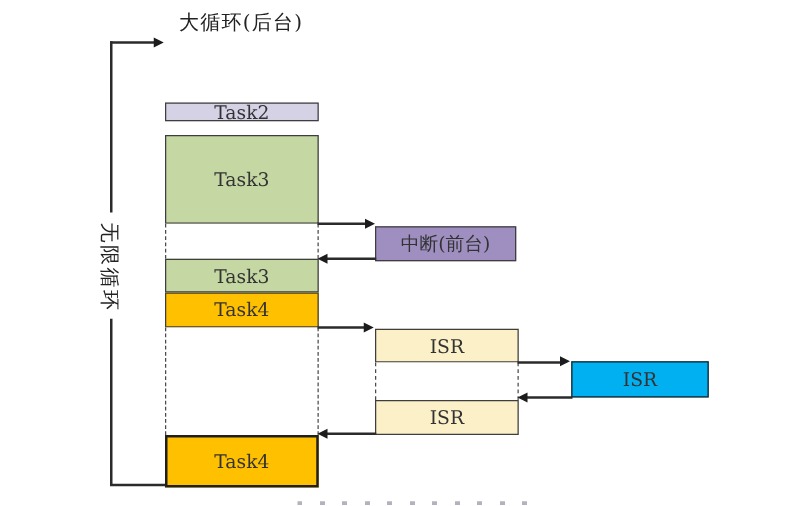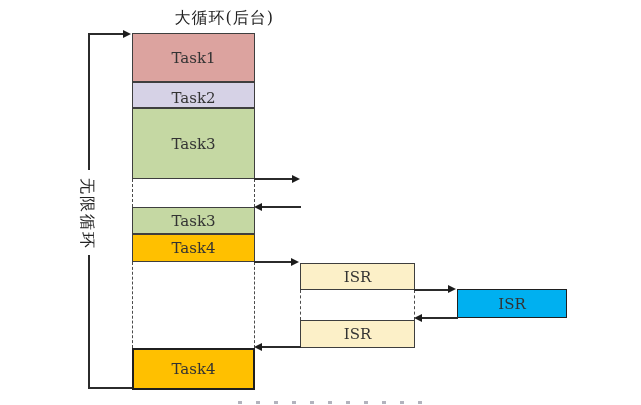--- a/index.html
+++ b/index.html
@@ -1,21 +1,21 @@
 <!DOCTYPE html>
 <html><head>
 <meta charset="utf-8">
 <style>
   html,body{margin:0;padding:0;background:#fff;}
   .canvas{
     position:relative;width:641px;height:405px;background:#ffffff;overflow:hidden;
     font-family:"DejaVu Serif","Liberation Serif",serif;color:#222;
   }
   .title{
-    position:absolute;left:144px;top:8px;width:130px;text-align:right;
+    position:absolute;left:128px;top:8px;width:130px;text-align:center;
     font-size:16px;letter-spacing:1px;white-space:nowrap;
   }
   .box{
     position:absolute;box-sizing:border-box;border:1.3px solid #3e3e3e;
     display:flex;align-items:center;justify-content:center;
     font-size:15px;color:#333;
   }
   .box.thick{border-width:2px;border-color:#1f1f1f;}
   .gapbox{
     position:absolute;box-sizing:border-box;background:#fff;
@@ -50,41 +50,41 @@
 
   <div class="title">大循环(后台)</div>
 
   <div class="hline" style="left:88px;top:33px;width:36px"></div>
   <div class="ah-r" style="left:123px;top:30px"></div>
   <div class="vline" style="left:88px;top:33px;height:137px"></div>
   <div class="vlabel">无限循环</div>
   <div class="vline" style="left:88px;top:255px;height:133px"></div>
   <div class="hline" style="left:88px;top:387px;width:44px"></div>
 
-  <div class="box" style="left: 132px; top: 33px; width: 123px; height: 49px; background: rgb(220, 163, 159);">
-    <span>Task1</span>
-  </div>
-  <div class="box" style="left: 132px; top: 82px; width: 123px; height: 26px; background: rgb(214, 210, 230); align-items: flex-end;">
+  <div class="box" style="left: 132px; top: 82px; width: 123px; height: 15px; background: rgb(214, 210, 230);">
     <span>Task2</span>
   </div>
   <div class="box" style="left: 132px; top: 108px; width: 123px; height: 71px; background: rgb(197, 216, 163);">
     <span>Task3</span>
   </div>
   <div class="gapbox" style="left:132px;top:179px;width:123px;height:28px"></div>
   <div class="box" style="left: 132px; top: 207px; width: 123px; height: 27px; background: rgb(197, 216, 163);">
     <span>Task3</span>
   </div>
   <div class="box" style="left: 132px; top: 234px; width: 123px; height: 28px; background: rgb(255, 192, 0);">
     <span>Task4</span>
   </div>
   <div class="gapbox" style="left:132px;top:262px;width:123px;height:86px"></div>
   <div class="box thick" style="left: 132px; top: 348px; width: 123px; height: 42px; background: rgb(255, 192, 0);">
     <span>Task4</span>
   </div>
 
+  <div class="box" style="left: 300px; top: 181px; width: 113px; height: 28px; background: rgb(158, 143, 192);">
+    <span>中断(前台)</span>
+  </div>
 
   <div class="hline" style="left:254px;top:178px;width:39px"></div>
   <div class="ah-r" style="left:292px;top:175px"></div>
   <div class="hline" style="left:260px;top:206px;width:41px"></div>
   <div class="ah-l" style="left:254px;top:203px"></div>
 
   <div class="box" style="left: 300px; top: 263px; width: 115px; height: 27px; background: rgb(252, 240, 200);">
     <span>ISR</span>
   </div>
   <div class="gapbox" style="left:300px;top:290px;width:115px;height:30px"></div>

